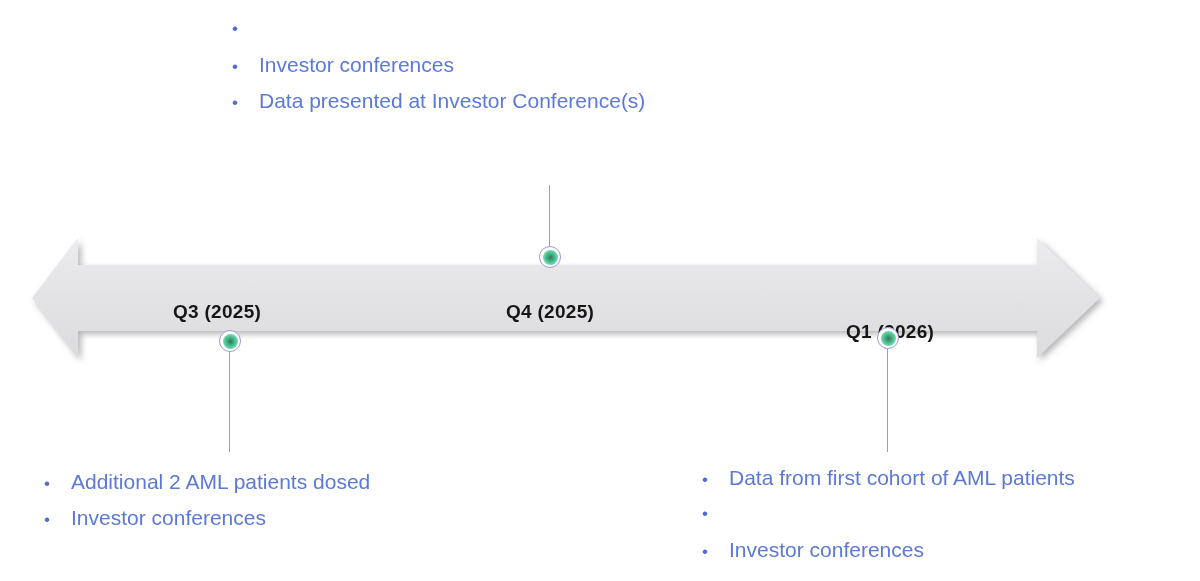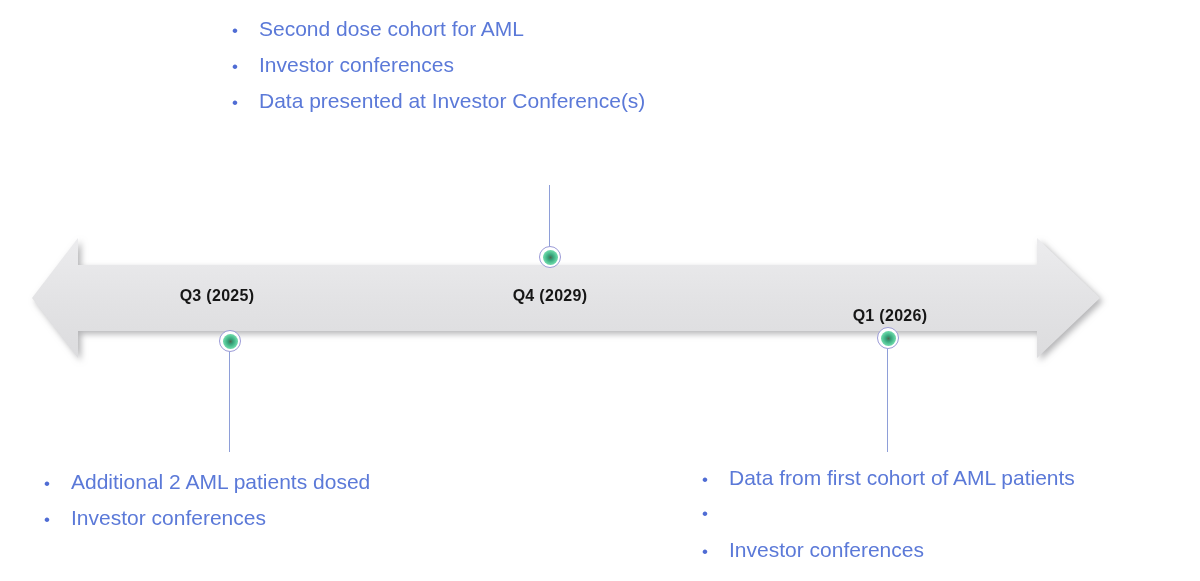--- a/index.html
+++ b/index.html
@@ -64,25 +64,25 @@
       1005px 100%,
       1005px 93px,
       46px 93px,
       46px 100%
     );
   }
 
   
   .quarter-label {
     position: absolute;
-    top: 284px;
+    top: 300px;
     height: 24px;
     line-height: 24px;
     transform: translateX(-50%);
-    font-size: 16px;
+    font-size: 19px;
     font-weight: 700;
     color: #161616;
     letter-spacing: 0.3px;
     white-space: nowrap;
   }
   .q3-label { left: 217px; }
   .q4-label { left: 550px; }
   .q1-label { left: 890px; margin-top: 20px; }
 
   
@@ -123,42 +123,41 @@
   .connector-q1 { left: 887px; top: 349px; height: 103px; }
 </style>
 </head>
 <body>
 
 <div class="slide">
 
   <div class="callout-list callout-top">
     <div class="callout-item">
       <span class="bullet">•</span>
-      <span>Second dose cohort for AML</span>
     </div>
     <div class="callout-item">
       <span class="bullet">•</span>
       <span>Investor conferences</span>
     </div>
     <div class="callout-item">
       <span class="bullet">•</span>
       <span>Data presented at Investor Conference(s)</span>
     </div>
   </div>
 
   <div class="connector connector-q4"></div>
   <div class="connector connector-q3"></div>
   <div class="connector connector-q1"></div>
 
   <div class="arrow-wrap">
     <div class="arrow-shape"></div>
   </div>
 
   <div class="quarter-label q3-label">Q3 (2025)</div>
-  <div class="quarter-label q4-label">Q4 (2029)</div>
+  <div class="quarter-label q4-label">Q4 (2025)</div>
   <div class="quarter-label q1-label">Q1 (2026)</div>
 
   <div class="marker marker-q4">
     <div class="marker-core"></div>
   </div>
   <div class="marker marker-q3">
     <div class="marker-core"></div>
   </div>
   <div class="marker marker-q1">
     <div class="marker-core"></div>

